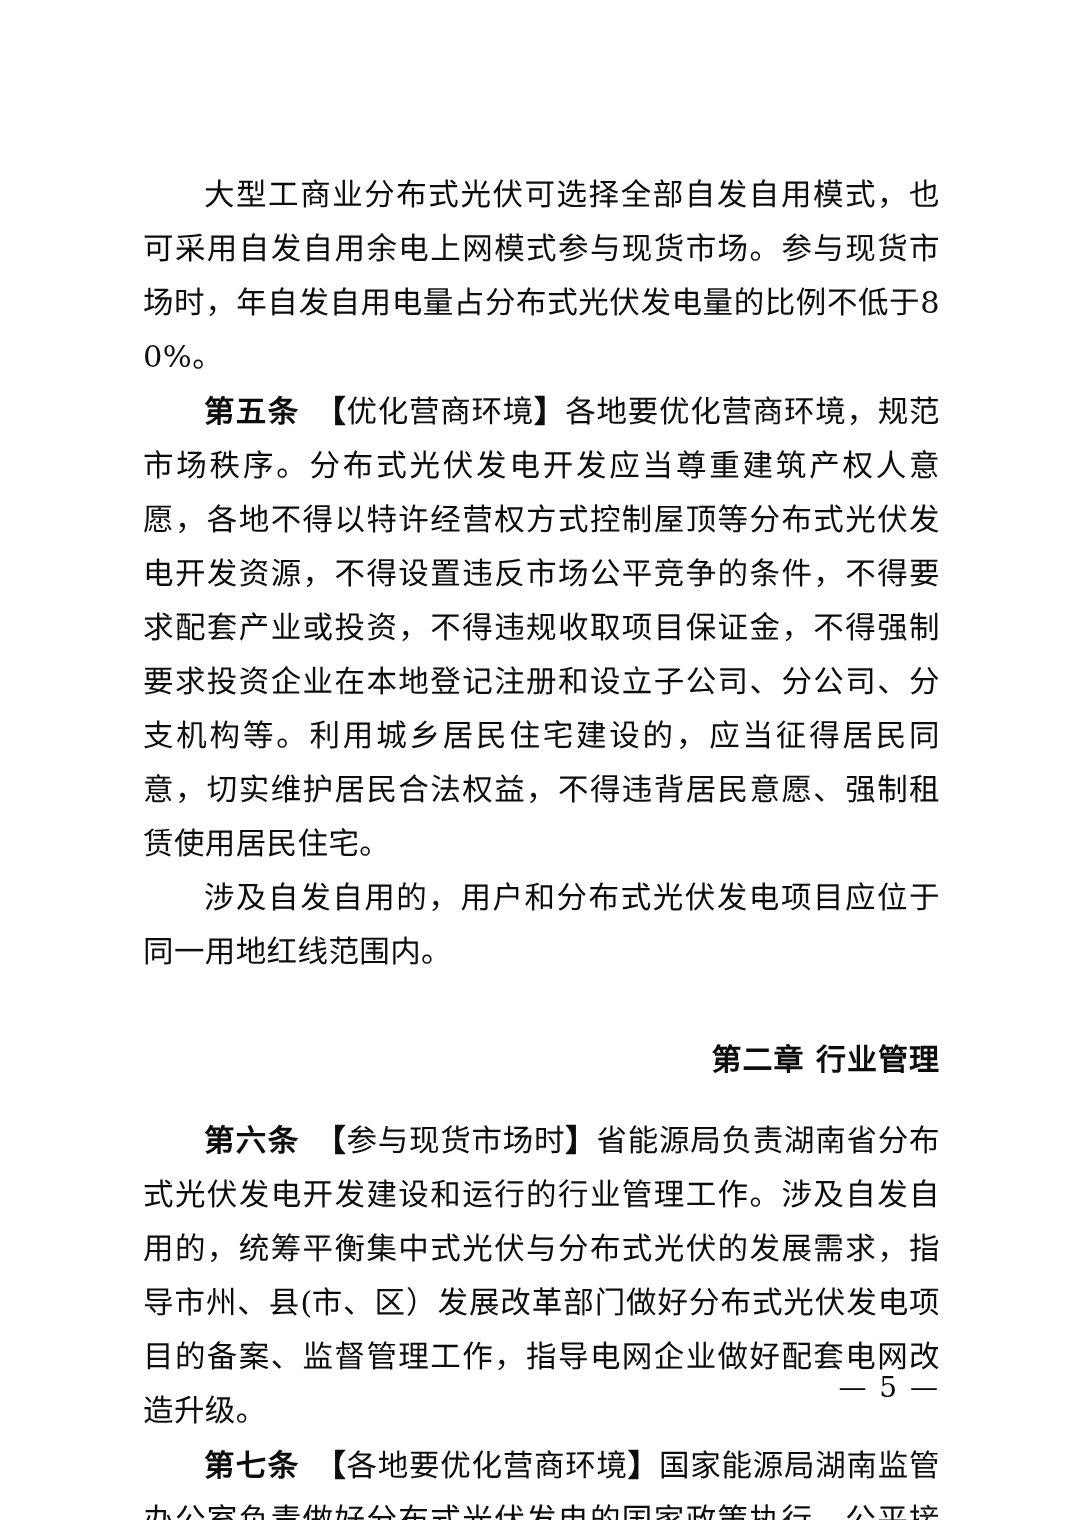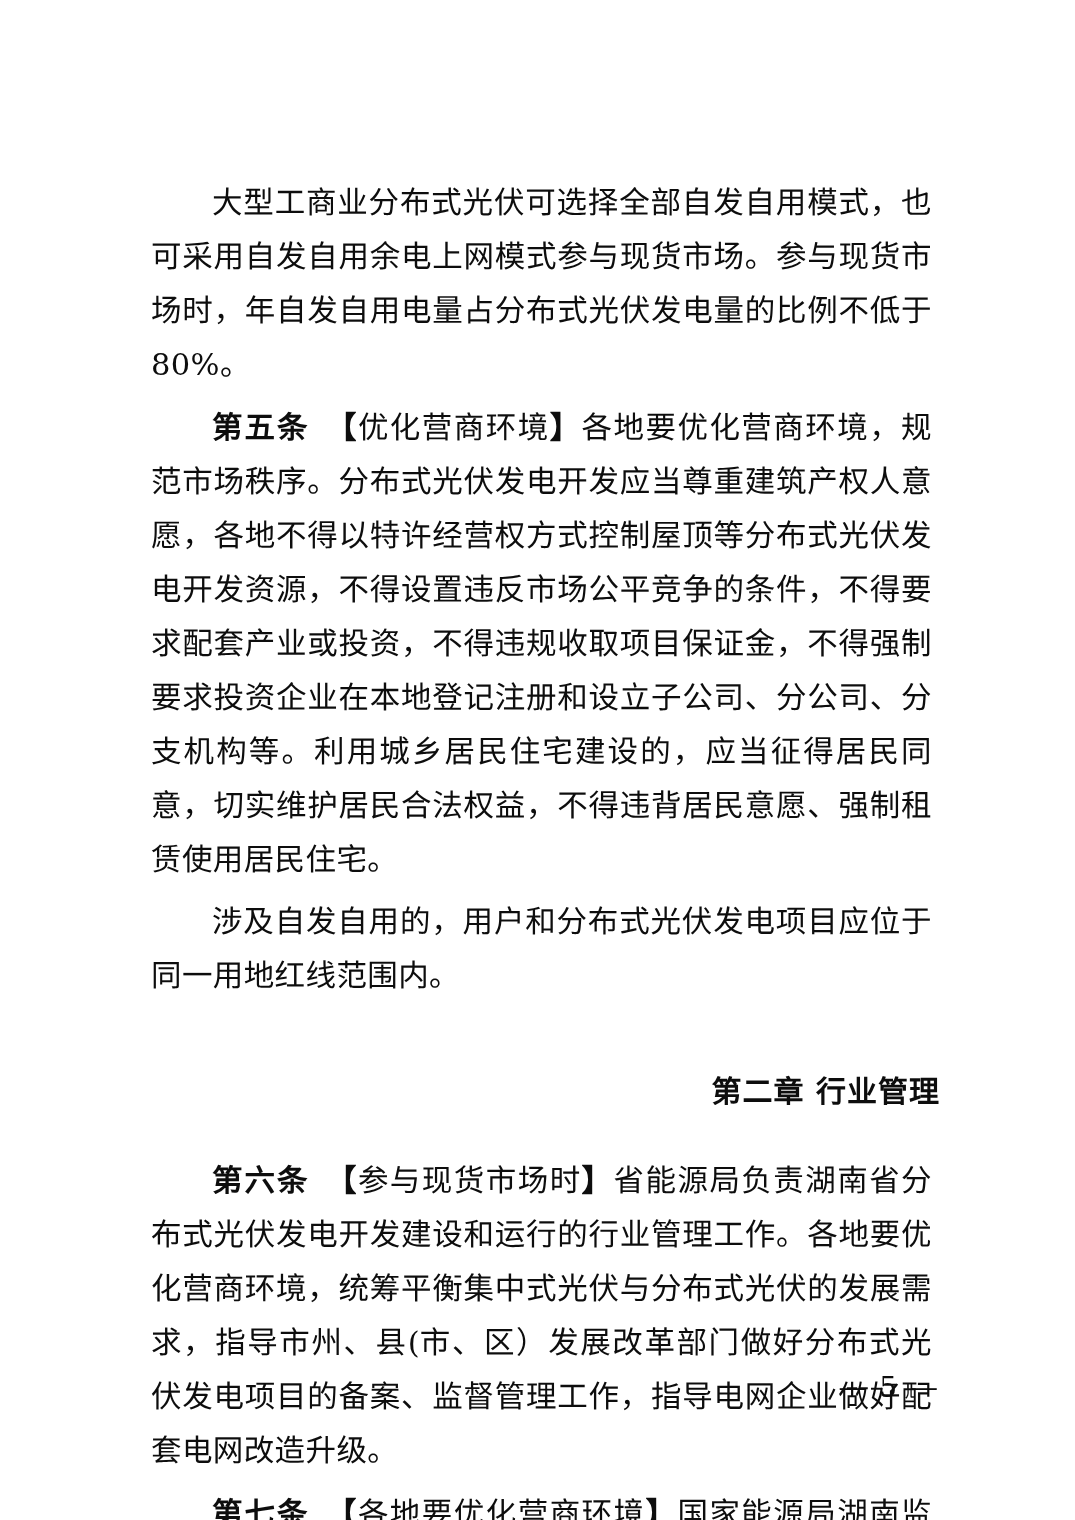--- a/index.html
+++ b/index.html
@@ -23,21 +23,21 @@
 
   .text-block {
     position: absolute;
     left: 143px;
     top: 168px;
     width: 797px;
   }
 
   
   p.para {
-    margin: 8px;
+    margin: 0;
     font-size: 30.5px;
     line-height: 54px;
     text-align: justify;
     text-justify: inter-character;
     text-indent: 2em;
     letter-spacing: 0.4px;
     word-break: break-all;
     -webkit-font-smoothing: antialiased;
   }
 
@@ -106,21 +106,21 @@
     <p class="para"><span class="art-no">第五条</span><span class="art-gap"></span><span class="brk">【</span><span class="brk-label">优化营商环境</span><span class="brk">】</span><span>各地要优化营商环境，规范市场秩序。分布式光伏发电开发应当尊重建筑产权人意愿，各地不得以特许经营权方式控制屋顶等分布式光伏发电开发资源，不得设置违反市场公平竞争的条件，不得要求配套产业或投资，不得违规收取项目保证金，不得强制要求投资企业在本地登记注册和设立子公司、分公司、分支机构等。利用城乡居民住宅建设的，应当征得居民同意，切实维护居民合法权益，不得违背居民意愿、强制租赁使用居民住宅。</span></p>
 
     <p class="para">涉及自发自用的，用户和分布式光伏发电项目应位于同一用地红线范围内。</p>
 
     <div class="spacer-before-chapter"></div>
 
     <p class="chapter-heading">第二章 行业管理</p>
 
     <div class="spacer-after-chapter"></div>
 
-    <p class="para"><span class="art-no">第六条</span><span class="art-gap"></span><span class="brk">【</span><span class="brk-label">参与现货市场时</span><span class="brk">】</span><span>省能源局负责湖南省分布式光伏发电开发建设和运行的行业管理工作。各地要优化营商环境，统筹平衡集中式光伏与分布式光伏的发展需求，指导市州、县</span><span class="hw-paren">(</span><span>市、区</span><span>）</span><span>发展改革部门做好分布式光伏发电项目的备案、监督管理工作，指导电网企业做好配套电网改造升级。</span></p>
+    <p class="para"><span class="art-no">第六条</span><span class="art-gap"></span><span class="brk">【</span><span class="brk-label">参与现货市场时</span><span class="brk">】</span><span>省能源局负责湖南省分布式光伏发电开发建设和运行的行业管理工作。涉及自发自用的，统筹平衡集中式光伏与分布式光伏的发展需求，指导市州、县</span><span class="hw-paren">(</span><span>市、区</span><span>）</span><span>发展改革部门做好分布式光伏发电项目的备案、监督管理工作，指导电网企业做好配套电网改造升级。</span></p>
 
     <p class="para"><span class="art-no">第七条</span><span class="art-gap"></span><span class="brk">【</span><span class="brk-label">各地要优化营商环境</span><span class="brk">】</span><span>国家能源局湖南监管办公室负责做好分布式光伏发电的国家政策执行、公平接网、电力消</span></p>
 
   </div>
 
   <div class="page-number">— 5 —</div>
 
 </div>
 
 </body></html>

